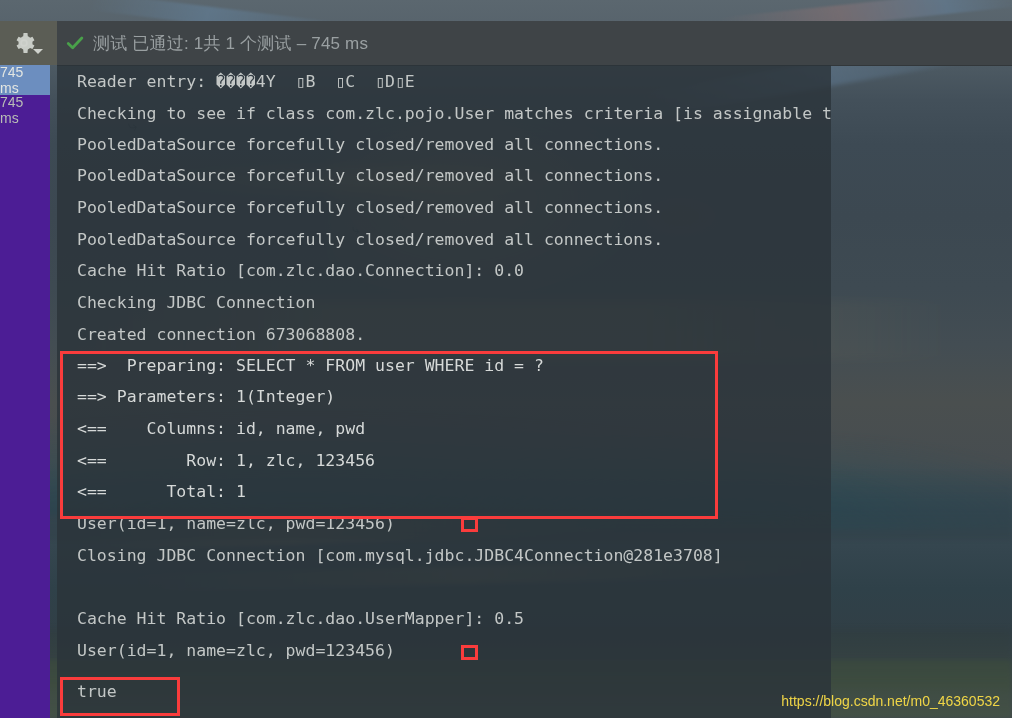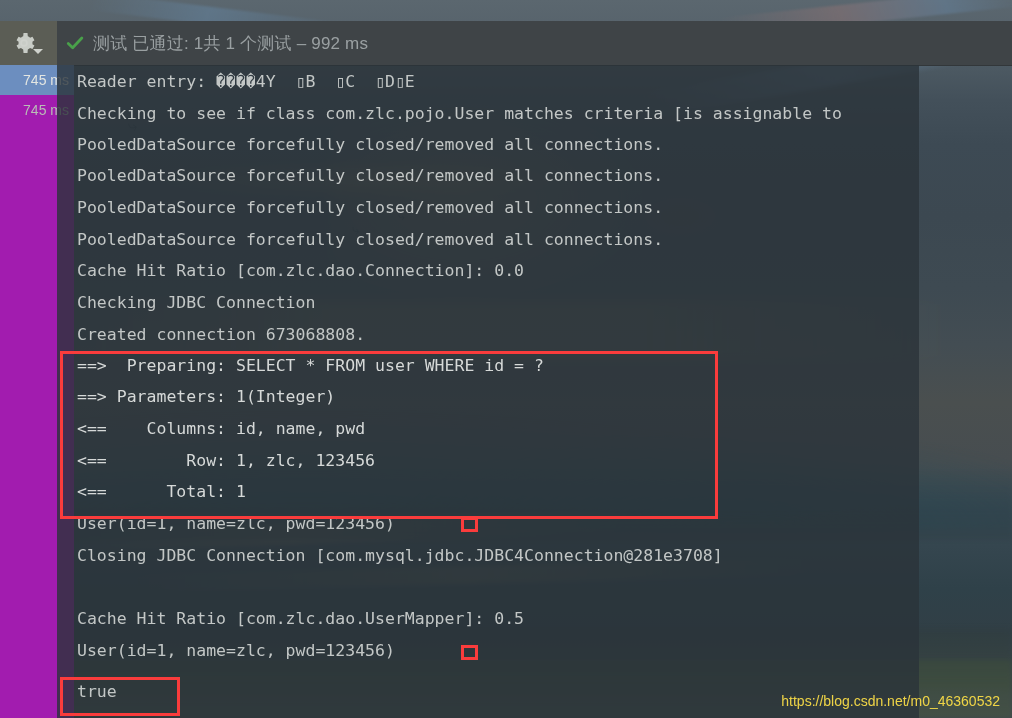--- a/index.html
+++ b/index.html
@@ -90,32 +90,32 @@
   }
   #check-icon{
     margin-left:9px;margin-right:9px;width:18px;height:18px;flex:none;
   }
   #status-text{
     font-size:17px;color:#9aa0a2;white-space:nowrap;letter-spacing:.2px;
   }
 
   
   #test-tree{
-    position:absolute;left:0;top:44px;width:74px;height:653px;
-    background:#a21caf;
+    position:absolute;left:0;top:44px;width:50px;height:653px;
+    background:#4c1d95;
   }
   .tree-row{
     height:30px;display:flex;align-items:center;justify-content:flex-end;
     padding-right:5px;font-size:14px;color:#b9bdb6;box-sizing:border-box;
   }
   .tree-row.selected{background:#6c8ebf;color:#e3e6e2;}
 
   
   #console{
-    position:absolute;left:57px;top:44px;width:862px;height:653px;
+    position:absolute;left:57px;top:44px;width:774px;height:653px;
     overflow:hidden;
   }
   
   #console-bg{
     position:absolute;inset:0;background:rgba(43,51,57,.80);
   }
   #console-inner{position:absolute;inset:0;}
   .line{
     position:absolute;left:20px;
     font-family:"DejaVu Sans Mono","Liberation Mono",monospace;
@@ -171,21 +171,21 @@
       <path d="M12 8.2a3.8 3.8 0 1 0 0 7.6 3.8 3.8 0 0 0 0-7.6zm0 5.9a2.1 2.1 0 1 1 0-4.2 2.1 2.1 0 0 1 0 4.2z"></path>
       <path d="M20.4 13.3c.05-.43.08-.86.08-1.3s-.03-.87-.08-1.3l2.05-1.55-2-3.46-2.4.95a8.2 8.2 0 0 0-2.25-1.3L15.5 2h-4l-.3 3.34c-.82.3-1.58.74-2.25 1.3l-2.4-.95-2 3.46 2.05 1.55c-.05.43-.08.86-.08 1.3s.03.87.08 1.3L4.55 14.6l2 3.46 2.4-.95c.67.56 1.43 1 2.25 1.3L11.5 22h4l.3-3.59c.82-.3 1.58-.74 2.25-1.3l2.4.95 2-3.46z" opacity="0.95"></path>
     </svg>
     <div id="gear-caret"></div>
   </div>
 
   <div id="status-bar">
     <svg id="check-icon" viewBox="0 0 20 20">
       <path d="M2.5 10.5 L7.4 15.2 L17.6 4.4" fill="none" stroke="#49a14a" stroke-width="3.1" stroke-linecap="round" stroke-linejoin="round"></path>
     </svg>
-    <div id="status-text">测试 已通过: 1共 1 个测试 – 992 ms</div>
+    <div id="status-text">测试 已通过: 1共 1 个测试 – 745 ms</div>
   </div>
 
   <div id="test-tree">
     <div class="tree-row selected">
       <span>745 ms</span>
     </div>
     <div class="tree-row">
       <span>745 ms</span>
     </div>
   </div>

